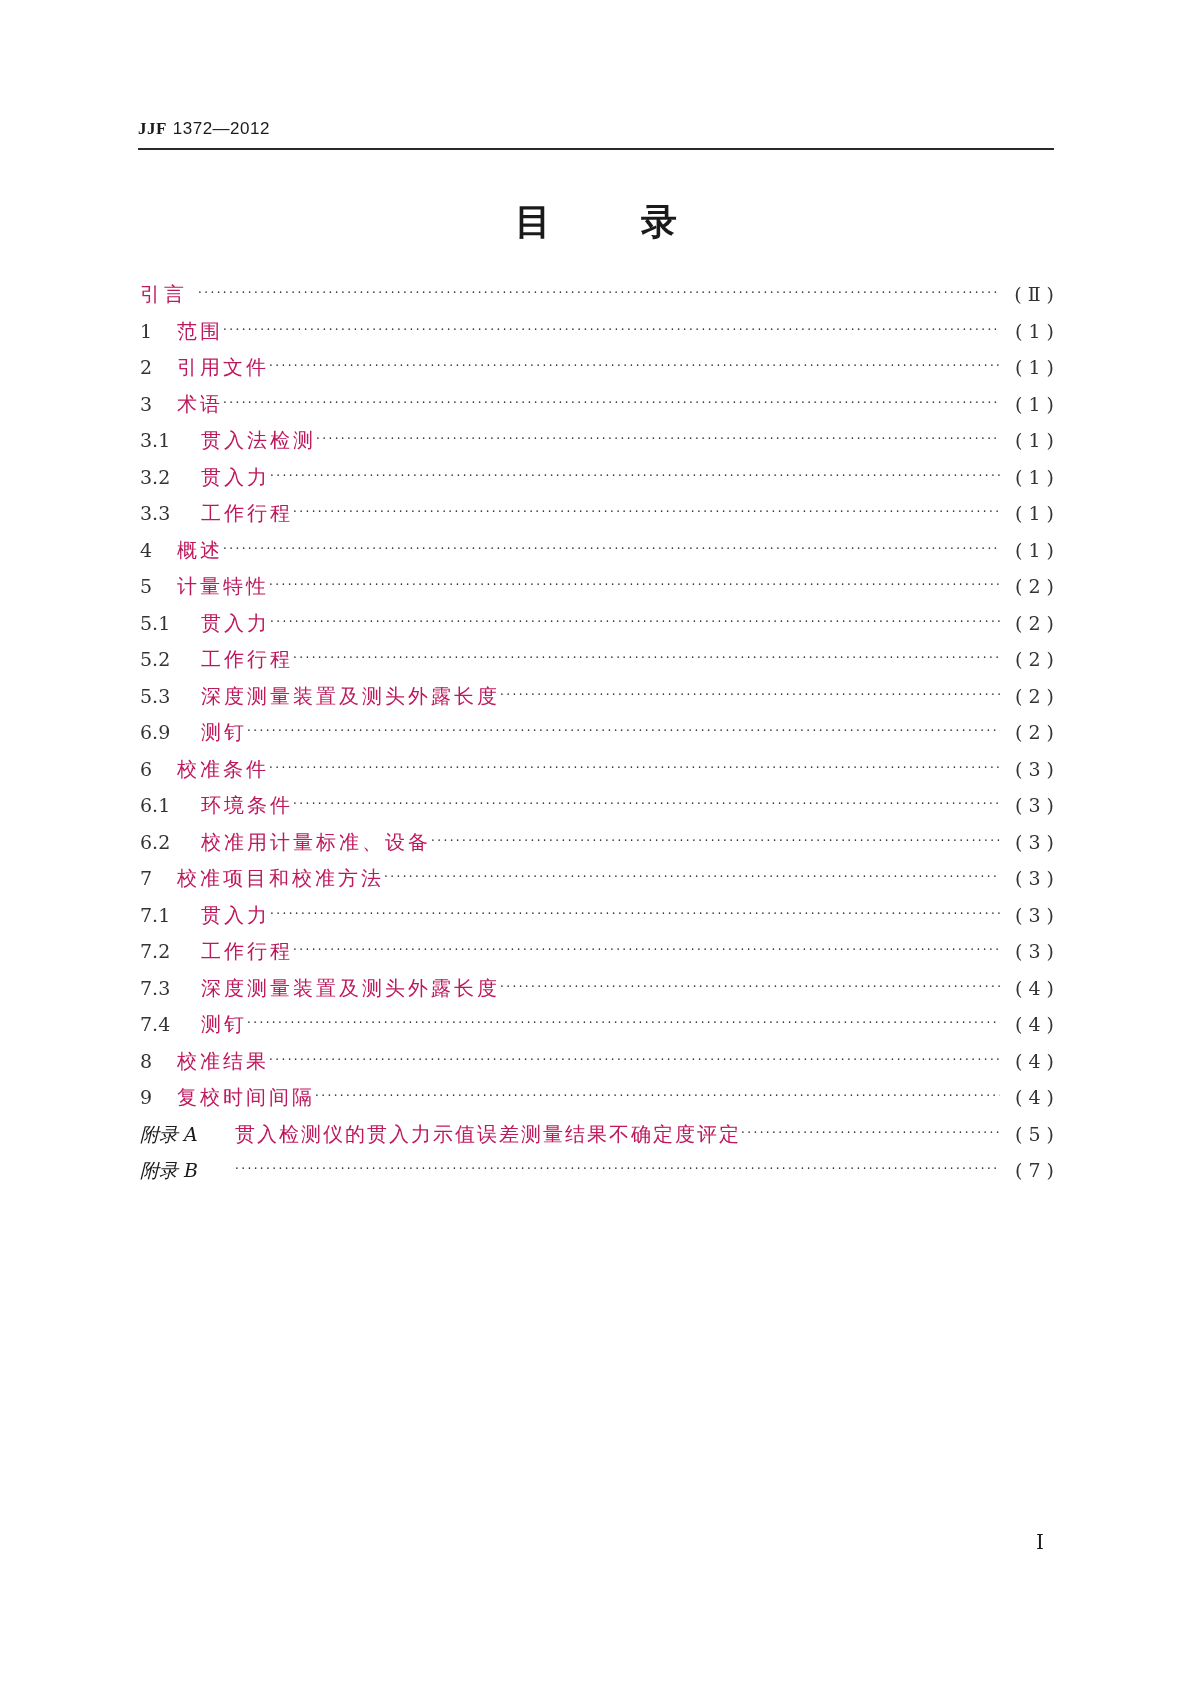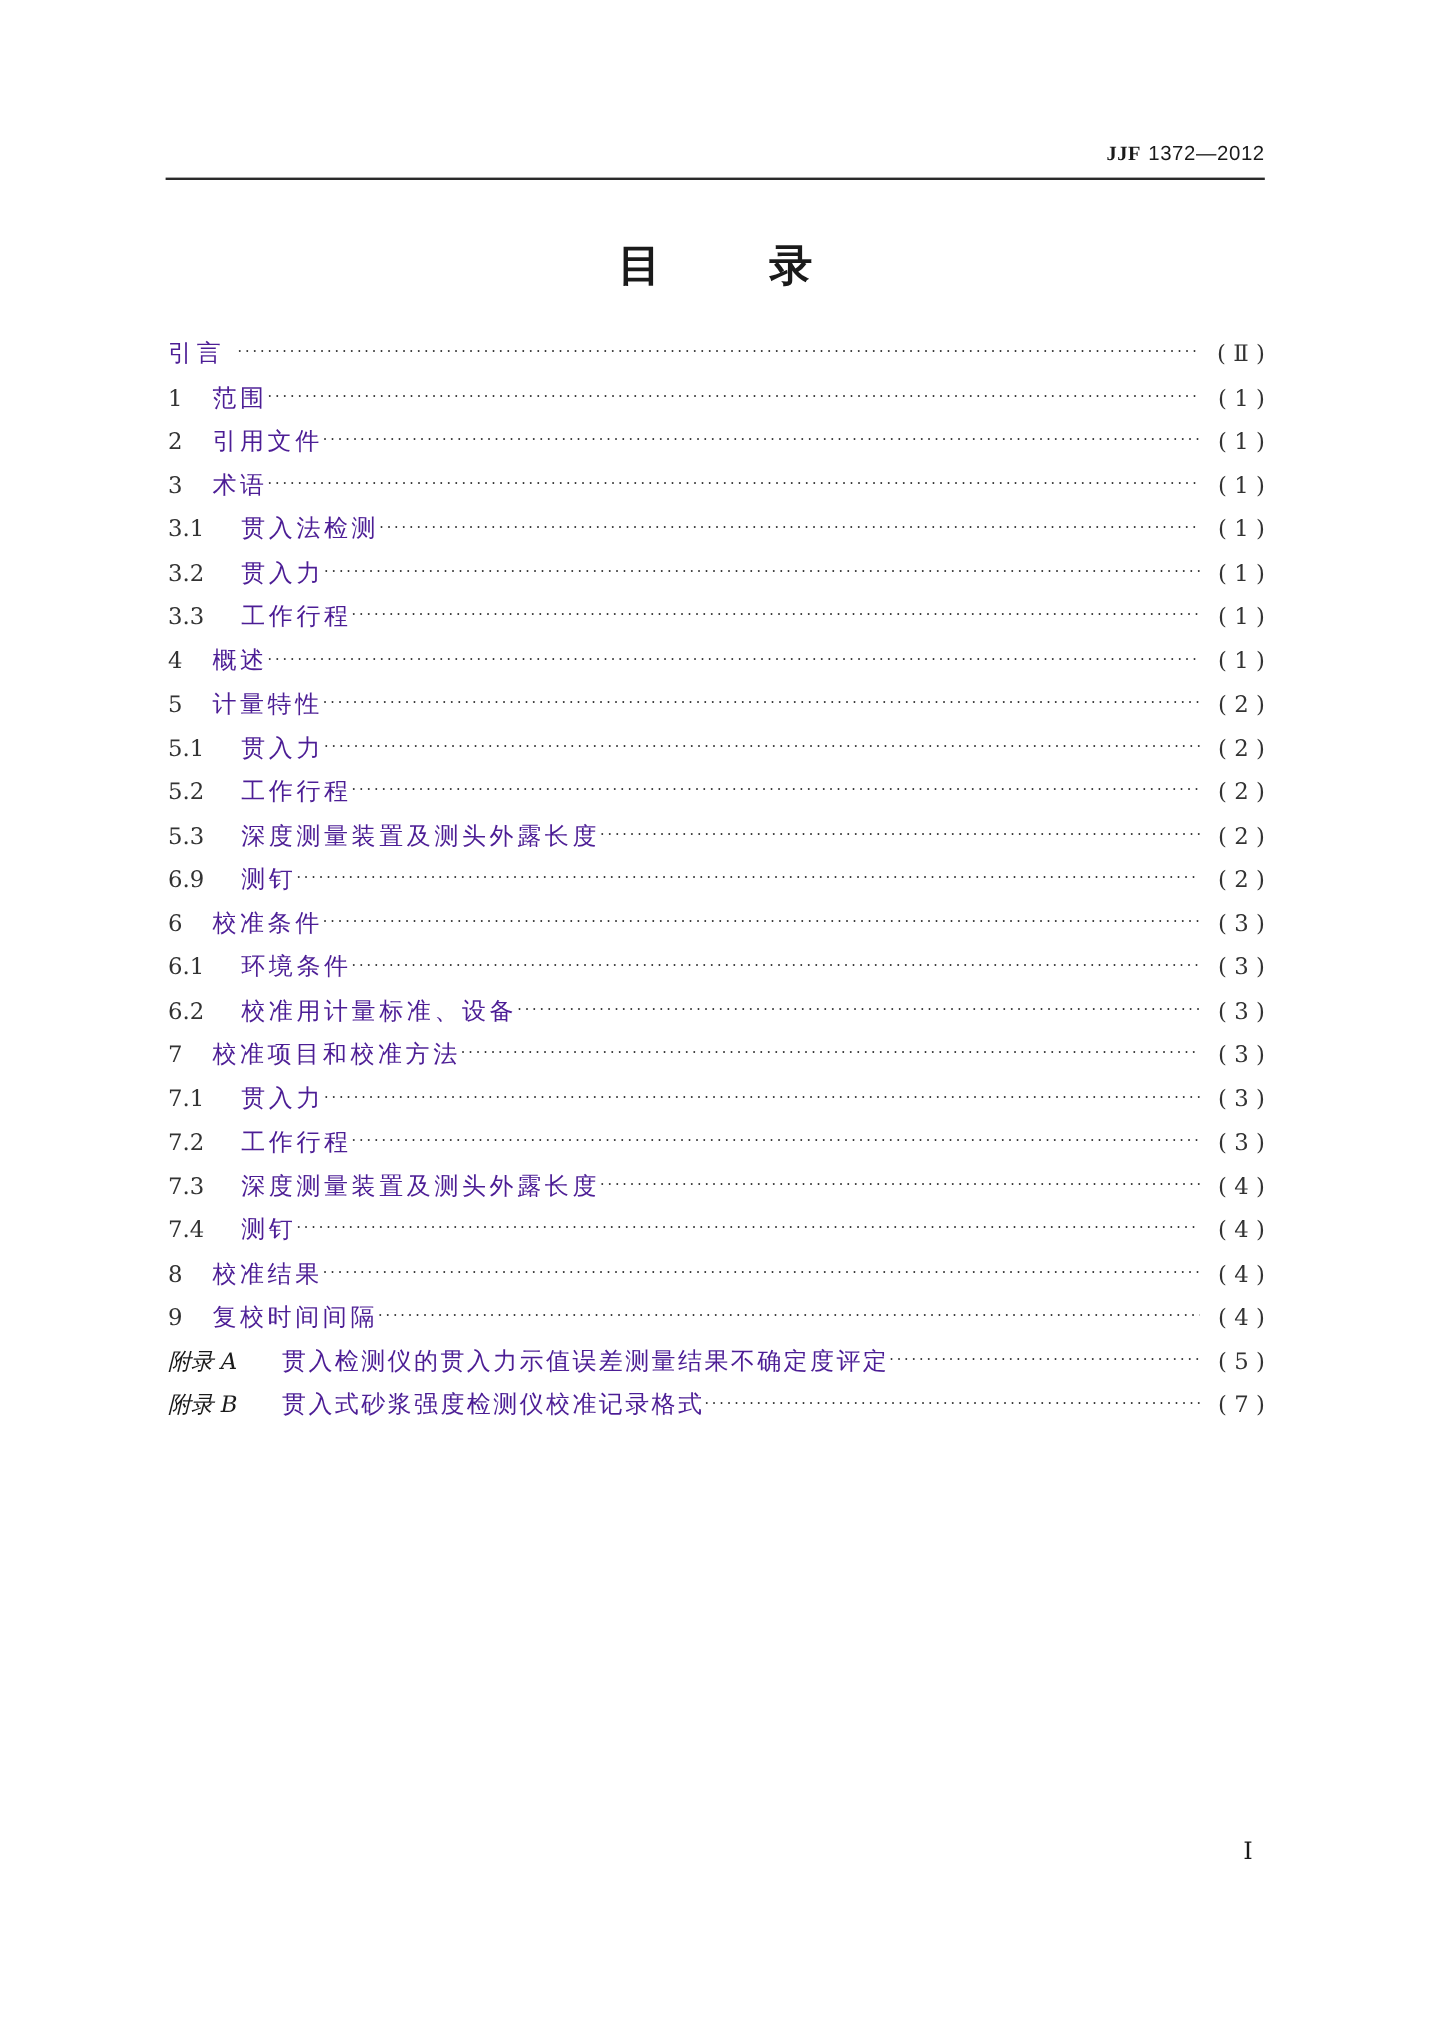--- a/index.html
+++ b/index.html
@@ -13,21 +13,21 @@
       position: relative;
       overflow: hidden;
       color: #1a1a1a;
       font-family: "DejaVu Serif", "Liberation Serif", serif;
     }
     .page-header {
       position: absolute;
       left: 138px;
       top: 118px;
       width: 916px;
-      text-align: right;
+      text-align: left;
       font-size: 17px;
       letter-spacing: 0.5px;
     }
     .page-header .code-prefix {
       font-family: "Liberation Serif", "DejaVu Serif", serif;
       font-weight: bold;
     }
     .page-header .code-number {
       font-family: "Liberation Sans", "DejaVu Sans", sans-serif;
     }
@@ -76,21 +76,21 @@
       color: #333;
       font-family: "DejaVu Serif", "Liberation Serif", serif;
       font-size: 19px;
     }
     .toc-num.lvl1 { width: 37px; }
     .toc-num.lvl2 { width: 61px; }
     .toc-num.appendix { width: 95px; color: #1a1a1a; font-style: italic; }
     .toc-label {
       flex: 0 0 auto;
       letter-spacing: 3px;
-      color: #4c1d95;
+      color: #be185d;
     }
     .toc-label.appx { letter-spacing: 2px; }
     .toc-label.intro { letter-spacing: 4px; margin-right: 10px; }
     .toc-dots {
       flex: 1 1 auto;
       overflow: hidden;
       color: #333;
       font-size: 12px;
       letter-spacing: 2.4px;
       position: relative;
@@ -271,19 +271,18 @@
     <span class="toc-page">(4)</span>
   </li>
   <li class="toc-row">
     <span class="toc-num appendix">附录 A</span>
     <span class="toc-label appx">贯入检测仪的贯入力示值误差测量结果不确定度评定</span>
     <span class="toc-dots"></span>
     <span class="toc-page">(5)</span>
   </li>
   <li class="toc-row">
     <span class="toc-num appendix">附录 B</span>
-    <span class="toc-label appx">贯入式砂浆强度检测仪校准记录格式</span>
     <span class="toc-dots"></span>
     <span class="toc-page">(7)</span>
   </li>
 </ul>
 
 <div class="page-footer">Ⅰ</div>
 
 </body></html>

